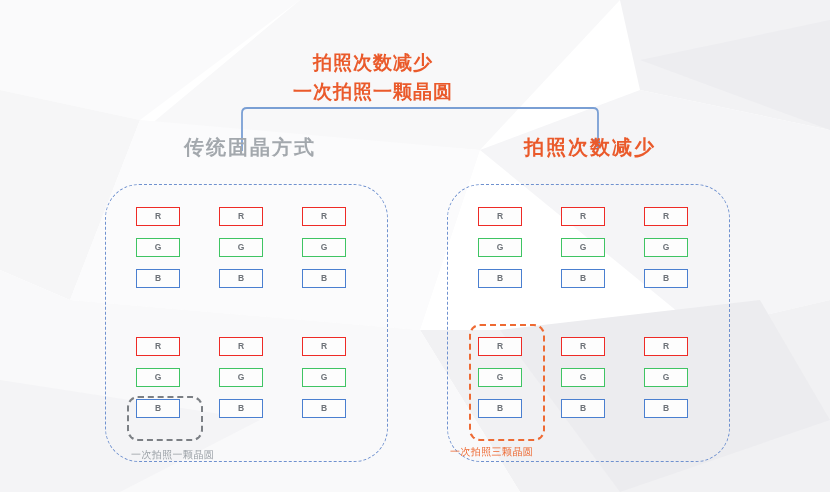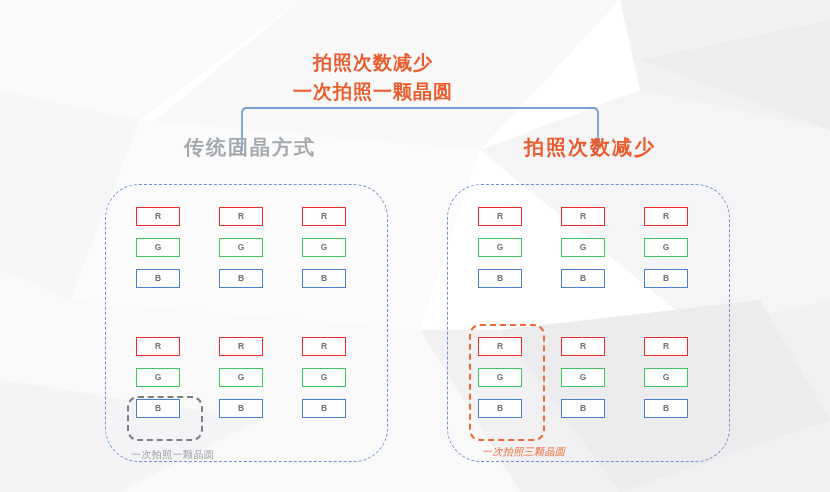--- a/index.html
+++ b/index.html
@@ -137,24 +137,23 @@
     font-size: 10px;
     letter-spacing: 0.4px;
     white-space: nowrap;
   }
   #caption-left {
     left: 131px;
     top: 448px;
     color: #9aa0a6;
   }
   #caption-right {
-    left: 482px;
+    left: 450px;
     top: 445px;
     color: #ee6a33;
-    font-style: italic;
   }
 </style>
 </head>
 <body>
 
 <svg id="bg-texture" viewBox="0 0 830 492" preserveAspectRatio="none">
   <rect x="0" y="0" width="830" height="492" fill="#ffffff"></rect>
   <polygon points="0,0 300,0 140,120 0,90" fill="#fafafb"></polygon>
   <polygon points="300,0 620,0 480,150 150,125" fill="#f8f8f9"></polygon>
   <polygon points="620,0 830,0 830,130 640,90" fill="#f2f2f4"></polygon>

